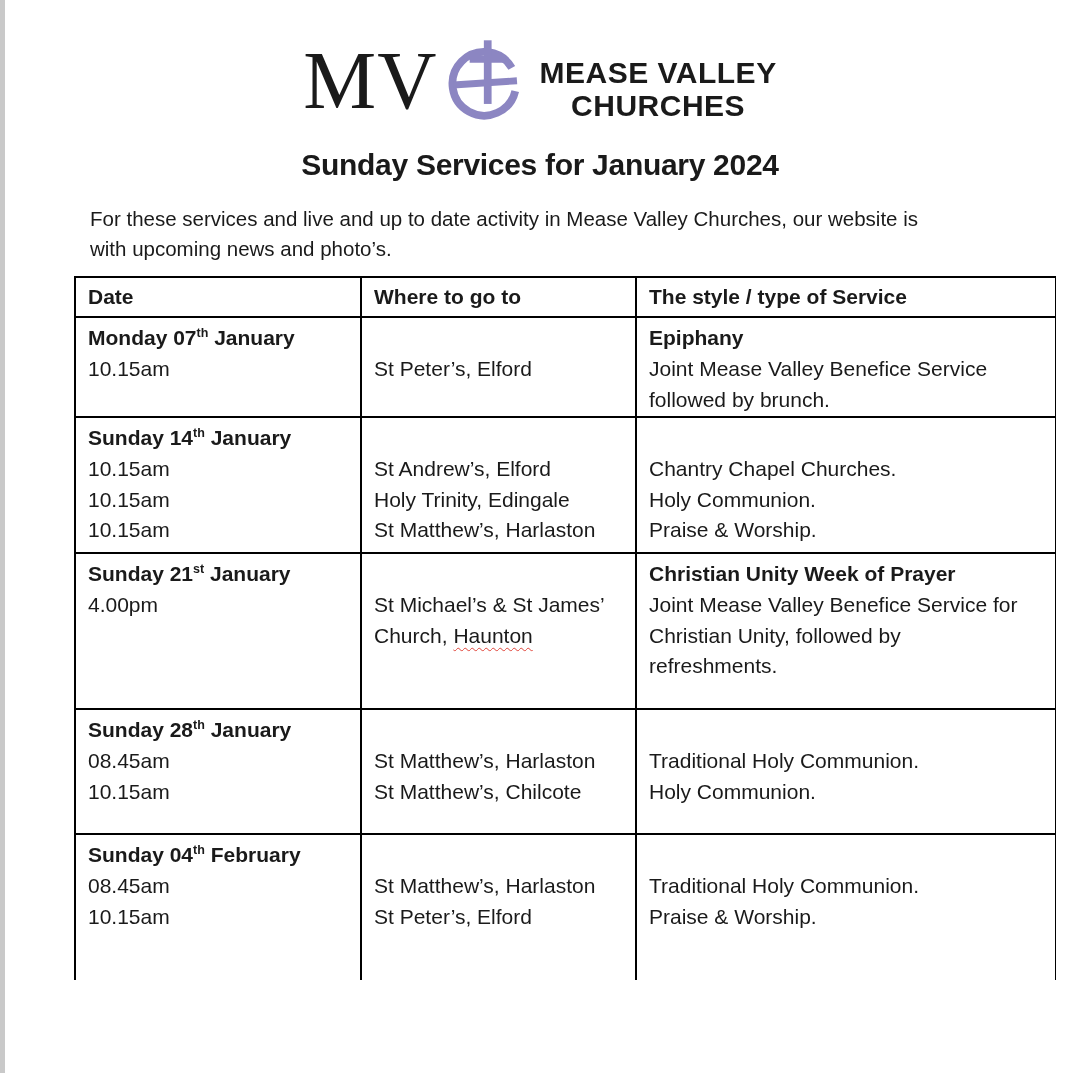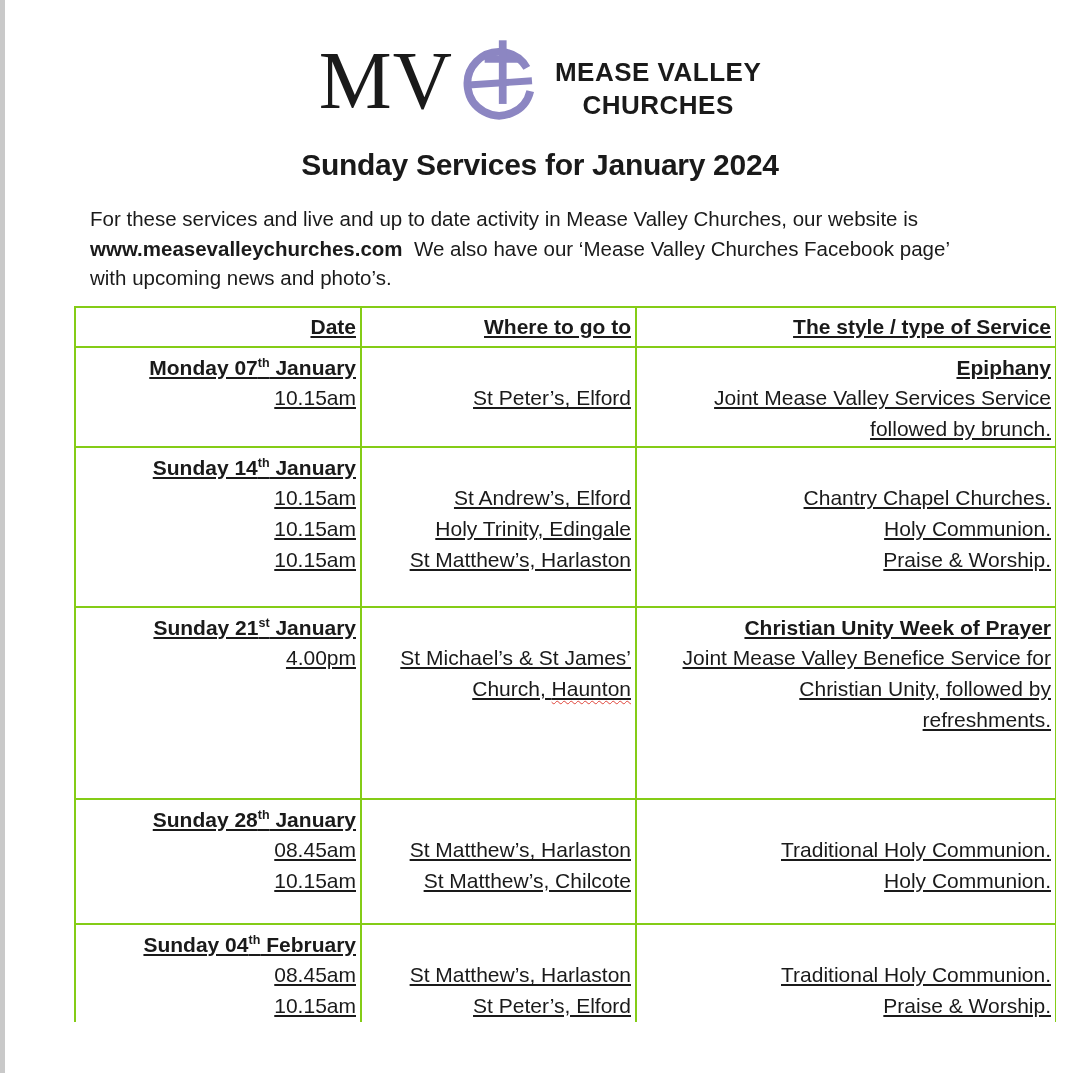--- a/index.html
+++ b/index.html
@@ -6,39 +6,39 @@
   body {
     width:1080px; height:1073px; overflow:hidden; position:relative;
     background:#ffffff; color:#1a1a1a;
     font-family:"Liberation Sans", sans-serif;
   }
   .edge-strip { position:absolute; left:0; top:0; width:5px; height:1073px; background:#c9c9c9; }
 
   .logo-row { display:flex; justify-content:center; align-items:flex-end; margin-top:34px; height:88px; }
   .logo-mv { font-family:"Liberation Serif", serif; font-size:82px; line-height:1; letter-spacing:1px; font-weight:500; }
   .logo-icon { width:88px; height:86px; margin-left:4px; display:block; }
-  .logo-name { font-weight:bold; font-size:26px; line-height:33px; letter-spacing:0.5px; text-align:center; margin-left:10px; margin-top:2px; }
+  .logo-name { font-weight:bold; font-size:30px; line-height:33px; letter-spacing:0.5px; text-align:center; margin-left:10px; margin-top:2px; }
 
   .title { text-align:center; font-size:30px; font-weight:bold; margin:26px 0 16px 0; letter-spacing:-0.3px; }
 
   .intro { margin:22px 0 0 90px; font-size:20.5px; line-height:29.5px; }
   .iline { display:block; white-space:pre; }
   .iline b { font-weight:bold; }
 
   .tablewrap { margin:13px 0 0 74px; width:982px; height:716px; overflow:hidden; }
   table.svc { border-collapse:collapse; width:981px; table-layout:fixed; }
   .svc th, .svc td {
-    border:2px solid #84cc16; vertical-align:top; text-align:right;
-    padding:5px 4px 0 12px; font-size:21px; box-sizing:border-box;text-decoration:underline;
+    border:2px solid #000000; vertical-align:top; text-align:left;
+    padding:5px 4px 0 12px; font-size:21px; box-sizing:border-box;
   }
   .svc th { font-weight:bold; padding-top:7px; }
   tr.rh  { height:40px; }
   tr.r0  { height:100px; }
-  tr.r1  { height:160px; }
-  tr.r2  { height:192px; }
+  tr.r1  { height:136px; }
+  tr.r2  { height:156px; }
   tr.r3  { height:125px; }
   tr.r4  { height:146px; }
   .svc tr:last-child td { border-bottom:none; }
   .ln { height:30.8px; line-height:30.8px; white-space:nowrap; }
   .ln.b { font-weight:bold; }
   sup.ord { font-size:12.5px; font-weight:bold; vertical-align:baseline; position:relative; top:-8px; }
   .sq {
     text-decoration-line:underline; text-decoration-style:wavy;
     text-decoration-color:#e0443a; text-decoration-thickness:1px; text-underline-offset:4px;
   }
@@ -59,21 +59,20 @@
   <div class="logo-name">
     <div>MEASE VALLEY</div>
     <div>CHURCHES</div>
   </div>
 </header>
 
 <h1 class="title">Sunday Services for January 2024</h1>
 
 <div class="intro">
   <span class="iline">For these services and live and up to date activity in Mease Valley Churches, our website is</span>
-  <span class="iline"><b>www.measevalleychurches.com</b><span>  We also have our ‘Mease Valley Churches Facebook page’</span></span>
   <span class="iline">with upcoming news and photo’s.</span>
 </div>
 
 <div class="tablewrap">
 <table class="svc">
   <colgroup>
         <col style="width:286px">
         <col style="width:275px">
         <col style="width:420px">
       </colgroup>
@@ -88,21 +87,21 @@
     <td>
       <div class="ln b"><span>Monday 07</span><sup class="ord">th</sup><span> January</span></div>
       <div class="ln">10.15am</div>
     </td>
     <td>
       <div class="ln"></div>
       <div class="ln">St Peter’s, Elford</div>
     </td>
     <td>
       <div class="ln b">Epiphany</div>
-      <div class="ln">Joint Mease Valley Services Service</div>
+      <div class="ln">Joint Mease Valley Benefice Service</div>
       <div class="ln">followed by brunch.</div>
     </td>
   </tr>
 
   <tr class="r1">
     <td>
       <div class="ln b"><span>Sunday 14</span><sup class="ord">th</sup><span> January</span></div>
       <div class="ln">10.15am</div>
       <div class="ln">10.15am</div>
       <div class="ln">10.15am</div>

